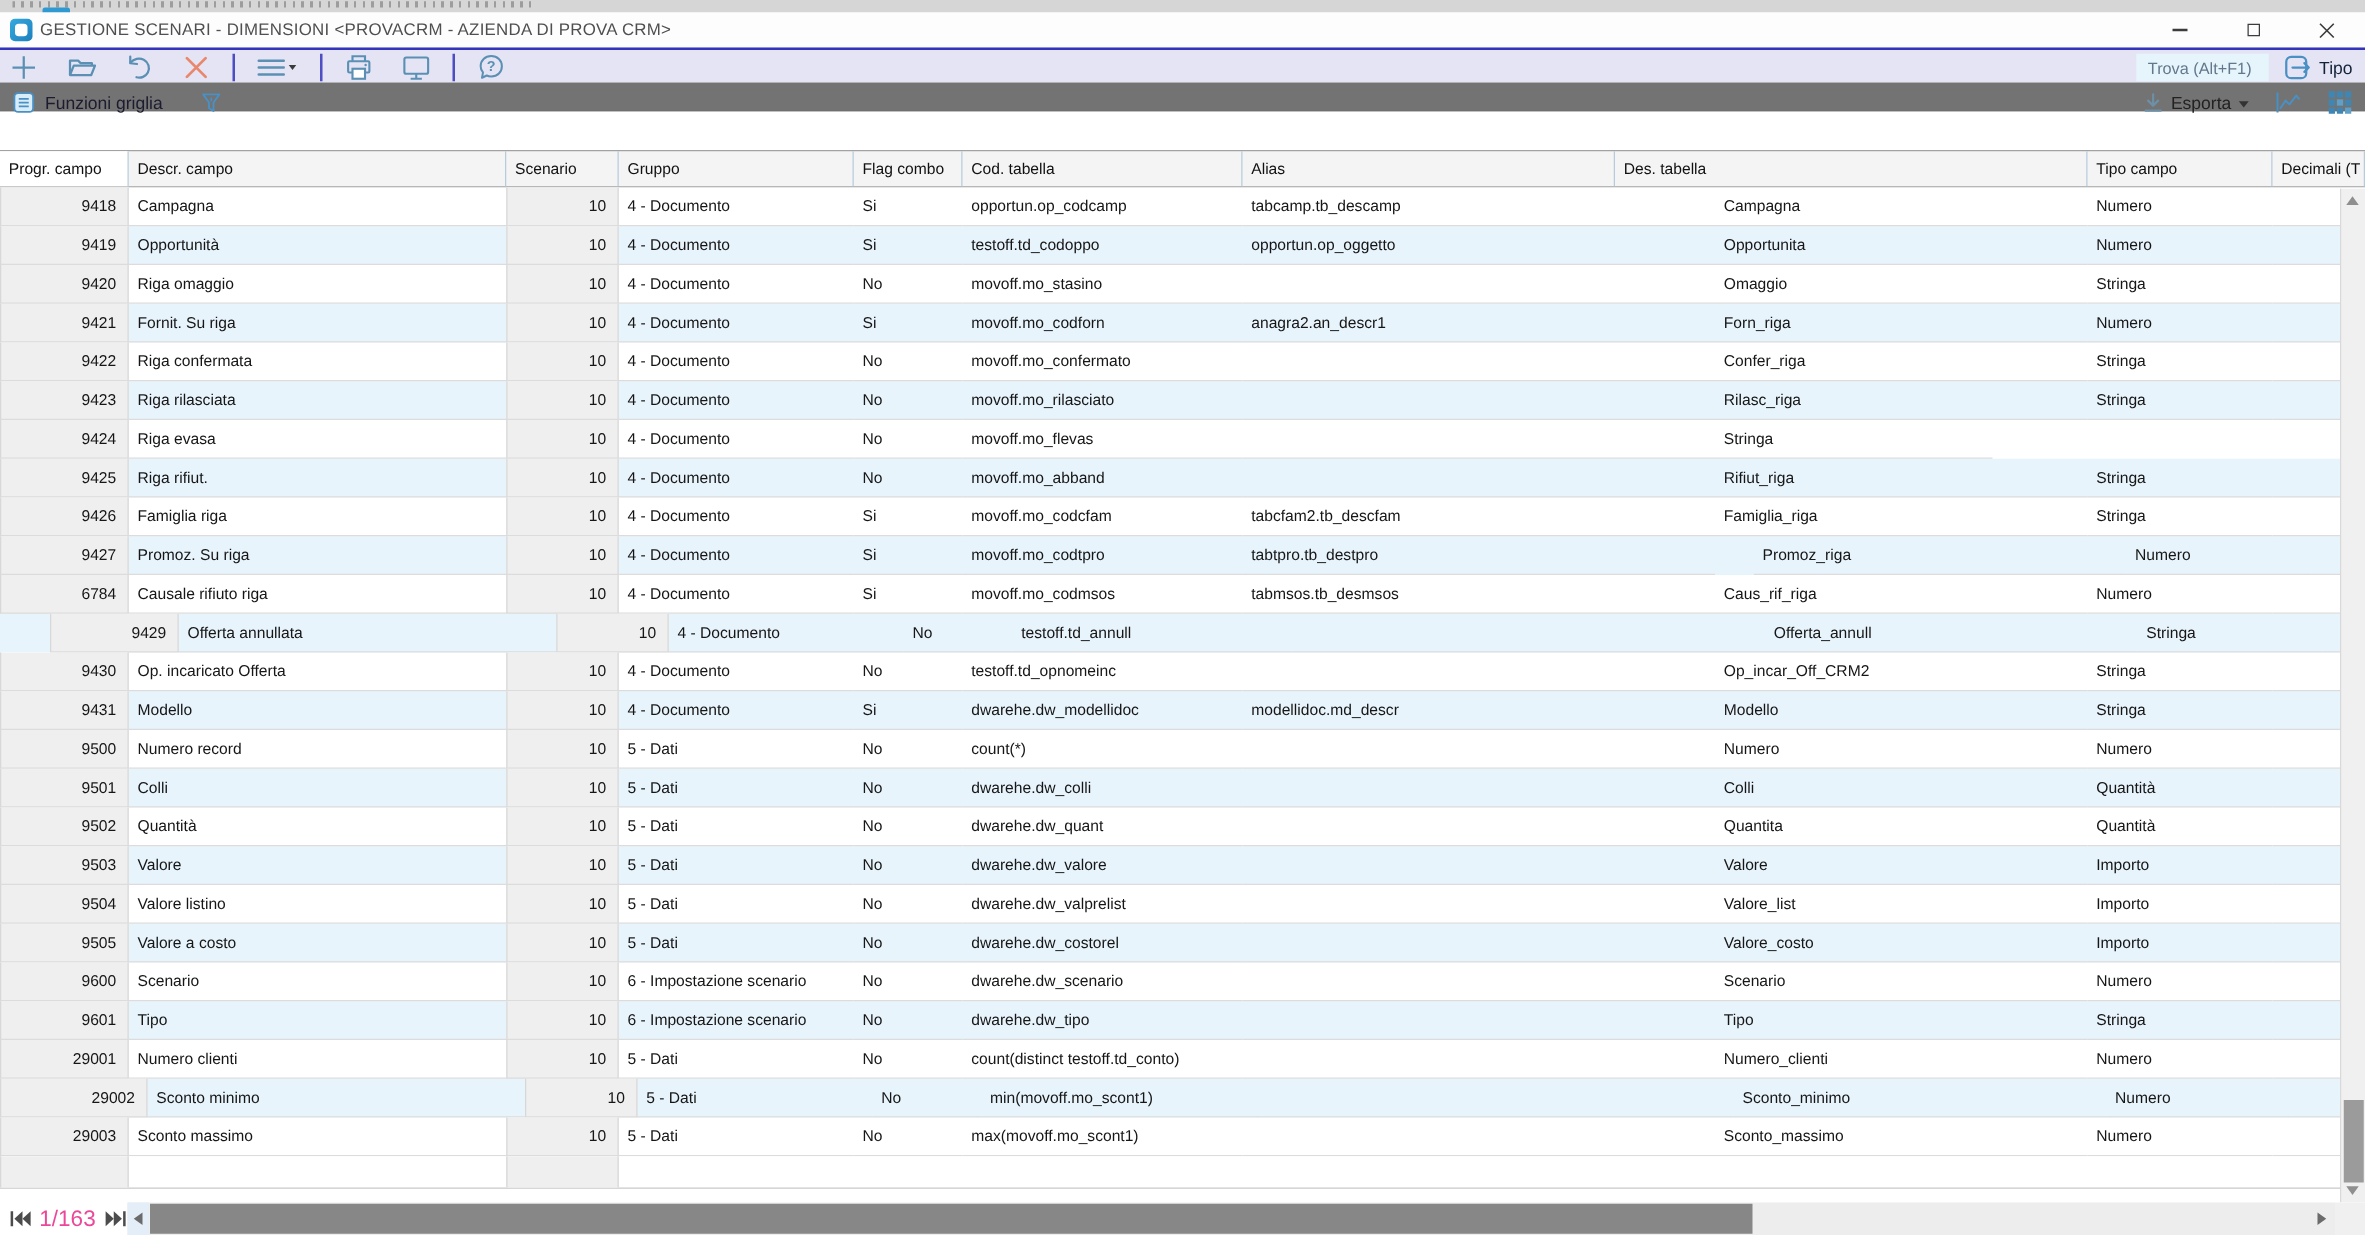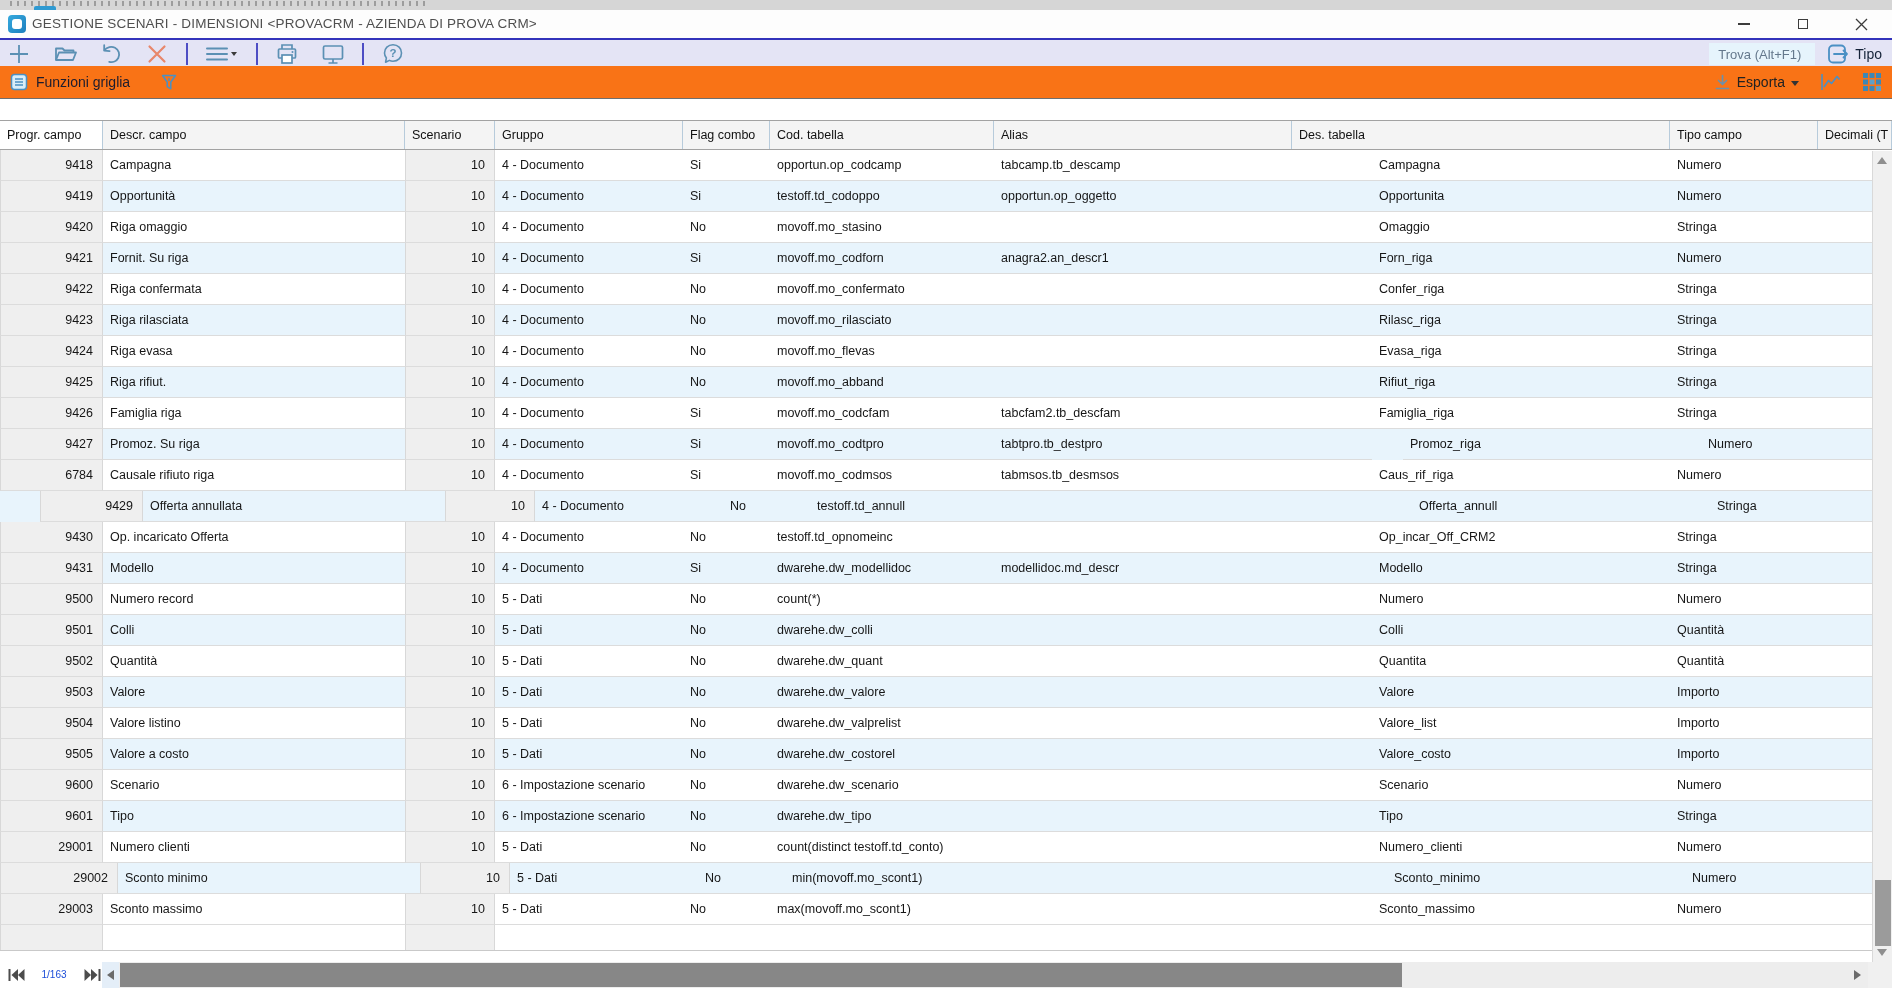--- a/index.html
+++ b/index.html
@@ -34,21 +34,21 @@
   .tool-left{position:absolute;left:2px;top:2px;height:24px;display:flex;align-items:center;gap:12px;}
   .tbtn{width:34px;height:24px;display:flex;align-items:center;justify-content:center;}
   .tsep{width:2px;height:22px;background:var(--navy-line);opacity:.85;}
   .tool-right{position:absolute;right:8px;top:2px;height:24px;display:flex;align-items:center;gap:10px;}
   .find-input{width:106px;height:22px;background:var(--find-bg);border:none;outline:none;font-size:13px;color:#64788c;padding-left:9px;font-family:"Liberation Sans",sans-serif;}
   .find-input::placeholder{color:#64788c;opacity:1;}
   .esci-btn{display:flex;align-items:center;gap:6px;height:24px;padding:0 2px;}
   .esci-label{font-size:14px;color:var(--navy-text);}
 
   
-  .gridbar{position:absolute;left:0;top:66px;width:100%;height:33px;background:#f97316;border-bottom:1px solid #6f6f6f;}
+  .gridbar{position:absolute;left:0;top:66px;width:100%;height:23px;background:#737373;border-bottom:1px solid #6f6f6f;}
   .gb-left{position:absolute;left:10px;top:0;height:32px;display:flex;align-items:center;}
   .gb-label{font-size:14px;color:#1c1c2e;margin-left:8px;}
   .gb-filter{margin-left:30px;display:flex;align-items:center;}
   .gb-right{position:absolute;right:10px;top:0;height:32px;display:flex;align-items:center;gap:20px;}
   .export-btn{display:flex;align-items:center;gap:6px;}
   .export-label{font-size:14px;color:#222;}
   .caret{width:0;height:0;border-left:4.5px solid transparent;border-right:4.5px solid transparent;border-top:5px solid #333;margin-top:2px;}
 
   
   .grid-header{position:absolute;left:0;top:120px;width:1892px;height:30px;display:flex;background:var(--header-bg);
@@ -66,21 +66,21 @@
 
   
   .vscroll{position:absolute;left:1872px;top:151px;width:20px;height:811px;background:#f0f0f0;border-left:1px solid #d9d9d9;}
   .vscroll .up{position:absolute;left:4px;top:6px;width:0;height:0;border-left:5.5px solid transparent;border-right:5.5px solid transparent;border-bottom:7px solid var(--scroll-arrow);}
   .vscroll .down{position:absolute;left:4px;bottom:6px;width:0;height:0;border-left:5.5px solid transparent;border-right:5.5px solid transparent;border-top:7px solid var(--scroll-arrow);}
   .vscroll .vthumb{position:absolute;left:2px;top:729px;width:16px;height:66px;background:#9b9b9b;}
 
   
   .statusbar{position:absolute;left:0;top:962px;width:100%;height:26px;background:#fff;}
   .pager-first{position:absolute;left:8px;top:6px;}
-  .page-indicator{position:absolute;left:30px;top:0;width:48px;height:26px;line-height:26px;text-align:center;font-size:10px;color:#1d4ed8;}
+  .page-indicator{position:absolute;left:30px;top:0;width:48px;height:26px;line-height:26px;text-align:center;font-size:18px;color:#ec4899;}
   .pager-last{position:absolute;left:84px;top:6px;}
   .htrack{position:absolute;left:102px;top:0;width:1766px;height:26px;background:var(--track);}
   .hleft{position:absolute;left:102px;top:0;width:17px;height:26px;background:#e4eef8;display:flex;align-items:center;justify-content:center;}
   .hleft .tri{width:0;height:0;border-top:5.5px solid transparent;border-bottom:5.5px solid transparent;border-right:7px solid #6b6b6b;}
   .hthumb{position:absolute;left:120px;top:1px;width:1282px;height:24px;background:#878787;}
   .hright{position:absolute;left:1849px;top:0;width:17px;height:26px;display:flex;align-items:center;justify-content:center;}
   .hright .tri{width:0;height:0;border-top:5.5px solid transparent;border-bottom:5.5px solid transparent;border-left:7px solid #6b6b6b;}
   .corner{position:absolute;left:1868px;top:0;width:24px;height:26px;background:#f0f0f0;}
 
   svg{display:block;}
@@ -312,21 +312,20 @@
         <div class="gcell" style="width: 74px;"></div>
       </div>
       <div class="grow">
         <div class="gcell shaded right" style="width: 103px;">9424</div>
         <div class="gcell" style="width: 302px;">Riga evasa</div>
         <div class="gcell shaded right" style="width: 90px;">10</div>
         <div class="gcell" style="width: 188px;">4 - Documento</div>
         <div class="gcell" style="width: 87px;">No</div>
         <div class="gcell" style="width: 224px;">movoff.mo_flevas</div>
         <div class="gcell" style="width: 378px;"></div>
-        <div class="gcell" style="width: 298px;">Evasa_riga</div>
         <div class="gcell" style="width: 148px;">Stringa</div>
         <div class="gcell" style="width: 74px;"></div>
       </div>
       <div class="grow alt">
         <div class="gcell shaded right" style="width: 103px;">9425</div>
         <div class="gcell" style="width: 302px;">Riga rifiut.</div>
         <div class="gcell shaded right" style="width: 90px;">10</div>
         <div class="gcell" style="width: 188px;">4 - Documento</div>
         <div class="gcell" style="width: 87px;">No</div>
         <div class="gcell" style="width: 224px;">movoff.mo_abband</div>

